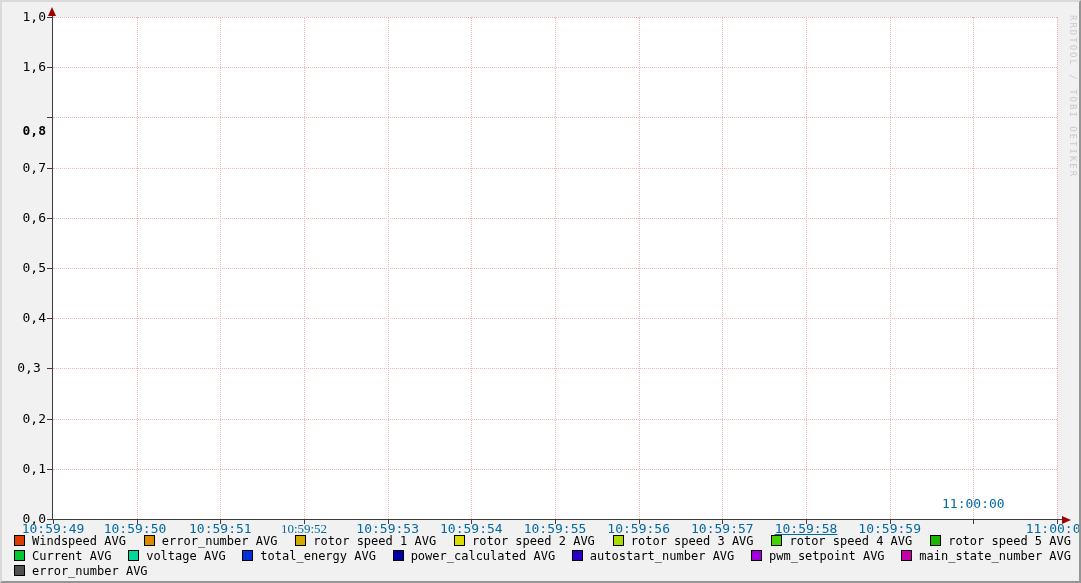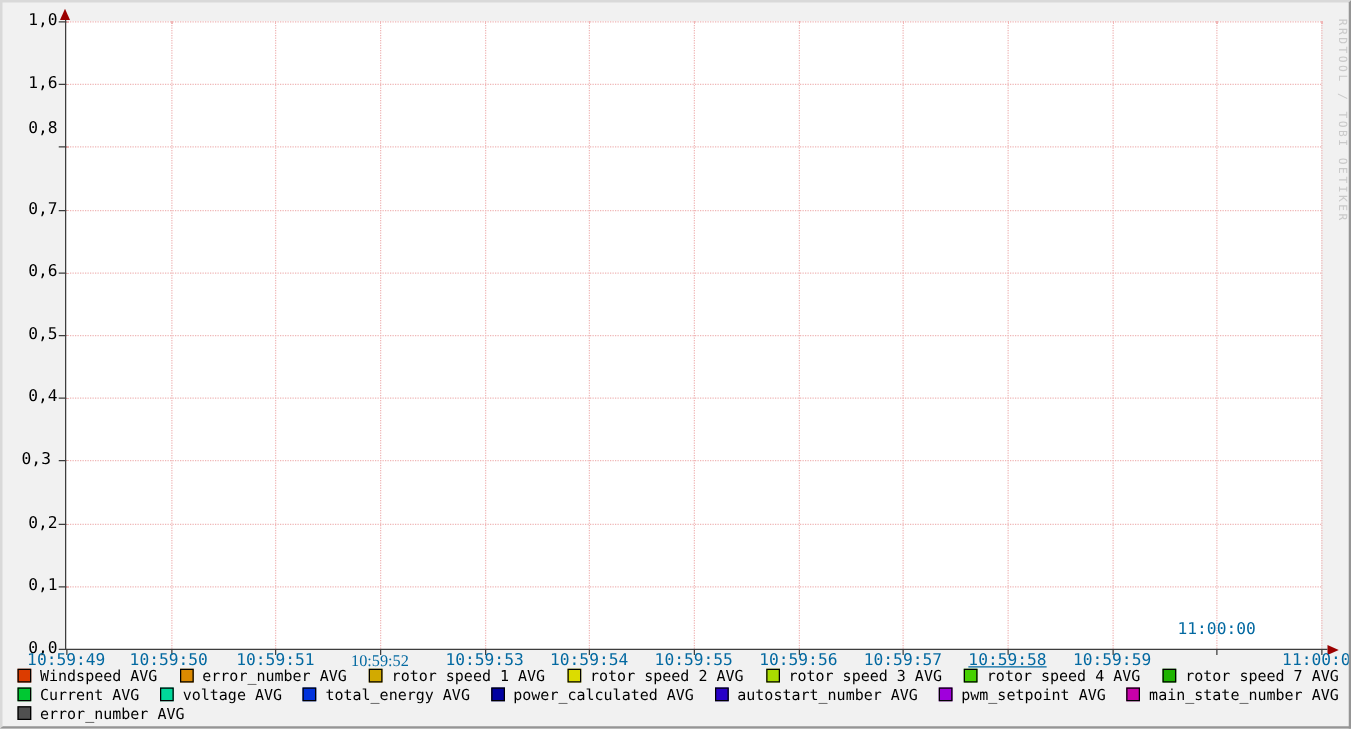--- a/index.html
+++ b/index.html
@@ -114,21 +114,21 @@
       <div class="gridline-v" style="left: 1055px; top: 15px; height: 502px;"></div>
       <div class="tick" style="left: 1055px; top: 518px; width: 1px; height: 4px;"></div>
     </div>
   <div id="yaxis" class="axis" style="left: 50px; top: 9px; width: 1px; height: 509px;"></div>
   <div id="xaxis" class="axis" style="left: 50px; top: 517px; width: 1010px; height: 1px;"></div>
   <div id="yarrow" class="arrow-up" style="left: 46px; top: 5px;"></div>
   <div id="xarrow" class="arrow-right" style="left: 1060px; top: 514px;"></div>
   <div id="ylabels">
       <div class="y-label" style="left: 10px; top: 8px;">1,0</div>
       <div class="y-label" style="left: 10px; top: 58.2px;">1,6</div>
-      <div class="y-label" style="left: 10px; top: 94px;">0,8</div>
+      <div class="y-label" style="left: 10px; top: 122px; font-weight: bold;">0,8</div>
       <div class="y-label" style="left: 10px; top: 158.6px;">0,7</div>
       <div class="y-label" style="left: 10px; top: 208.8px;">0,6</div>
       <div class="y-label" style="left: 10px; top: 259px;">0,5</div>
       <div class="y-label" style="left: 10px; top: 309.2px;">0,4</div>
       <div class="y-label" style="left: 10px; top: 359.4px; text-align: center;">0,3</div>
       <div class="y-label" style="left: 10px; top: 409.6px;">0,2</div>
       <div class="y-label" style="left: 10px; top: 459.8px;">0,1</div>
       <div class="y-label" style="left: 10px; top: 510px;">0,0</div>
     </div>
   <div id="xlabels">
@@ -168,21 +168,21 @@
         <div class="legend-item">
           <span class="legend-swatch" style="background: rgb(170, 220, 0);"></span>
           <span>rotor speed 3 AVG</span>
         </div>
         <div class="legend-item">
           <span class="legend-swatch" style="background: rgb(70, 210, 0);"></span>
           <span>rotor speed 4 AVG</span>
         </div>
         <div class="legend-item">
           <span class="legend-swatch" style="background: rgb(30, 180, 0);"></span>
-          <span>rotor speed 7 AVG</span>
+          <span>rotor speed 5 AVG</span>
         </div>
       </div>
       <div class="legend-row justify">
         <div class="legend-item">
           <span class="legend-swatch" style="background: rgb(0, 200, 50);"></span>
           <span>Current AVG</span>
         </div>
         <div class="legend-item">
           <span class="legend-swatch" style="background: rgb(0, 216, 155);"></span>
           <span>voltage AVG</span>

